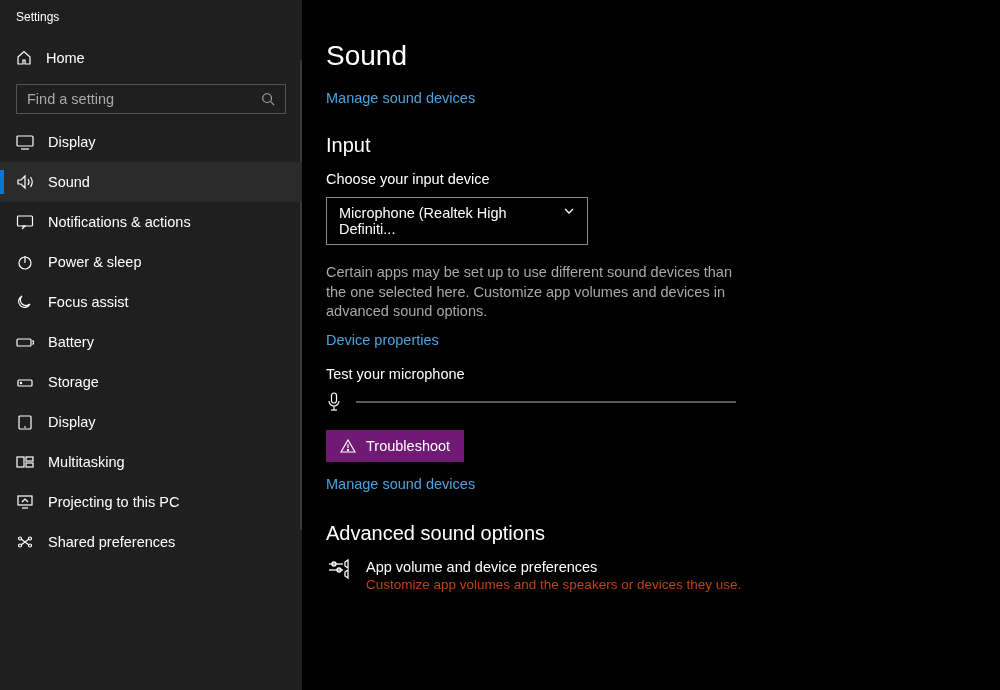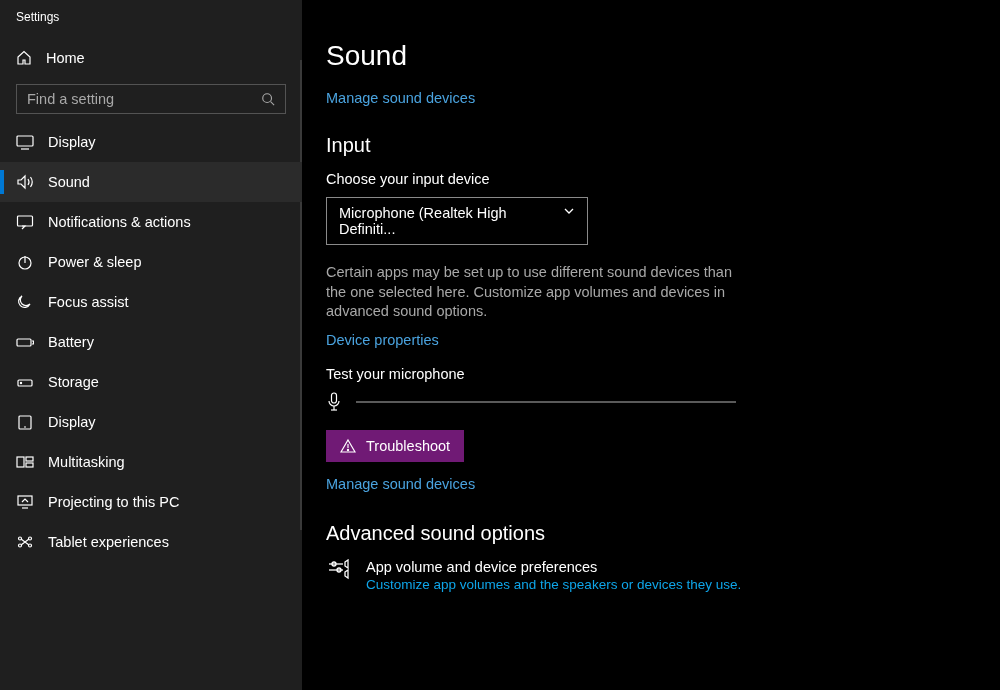--- a/index.html
+++ b/index.html
@@ -25,21 +25,21 @@
 .label { font-size: 14.5px; margin-bottom: 10px; color: #fff; }
 .dropdown { display: inline-flex; align-items: flex-start; justify-content: space-between; border: 1px solid #8a8a8a; padding: 7px 12px; width: 262px; font-size: 14.5px; cursor: pointer; margin-bottom: 18px; }
 .dropdown .chev { margin-left: 8px; }
 .desc { font-size: 14.5px; color: #a8a8a8; line-height: 1.35; max-width: 430px; margin-bottom: 10px; }
 .test-row { display: flex; align-items: center; gap: 14px; margin: 8px 0 18px 0; }
 .mic-bar { width: 380px; height: 2px; background: #5a5a5a; }
 .btn { display: inline-flex; align-items: center; gap: 10px; background: #701a75; border: none; color: #fff; padding: 8px 14px; font-size: 14.5px; cursor: pointer; margin-bottom: 14px; }
 .adv-head { font-size: 20px; font-weight: 400; margin: 30px 0 14px 0; }
 .adv-row { display: flex; align-items: flex-start; gap: 16px; }
 .adv-title { font-size: 14.5px; margin-bottom: 2px; }
-.adv-desc { font-size: 13.5px; color: #0ea5e9; }
+.adv-desc { font-size: 13.5px; color: #c2410c; }
 svg { display: block; }
 </style>
 </head>
 <body>
 
 <div class="app">
 
   <div class="sidebar">
     <div class="scrollhint"></div>
 
@@ -174,21 +174,21 @@
       <div class="nav-item">
         <span class="icon">
           <svg width="18" height="16" viewBox="0 0 18 16" fill="none" stroke="#fff" stroke-width="1.2">
               <path d="M5 11 L13 5 M5 5 L13 11"></path>
               <circle cx="4" cy="4.5" r="1.5"></circle>
               <circle cx="4" cy="11.5" r="1.5"></circle>
               <circle cx="14" cy="4.5" r="1.5"></circle>
               <circle cx="14" cy="11.5" r="1.5"></circle>
             </svg>
         </span>
-        <span>Tablet experiences</span>
+        <span>Shared preferences</span>
       </div>
 
     </div>
   </div>
 
   <div class="content">
     <div class="page-title">Sound</div>
 
     <div class="link link-block">Manage sound devices</div>
 

